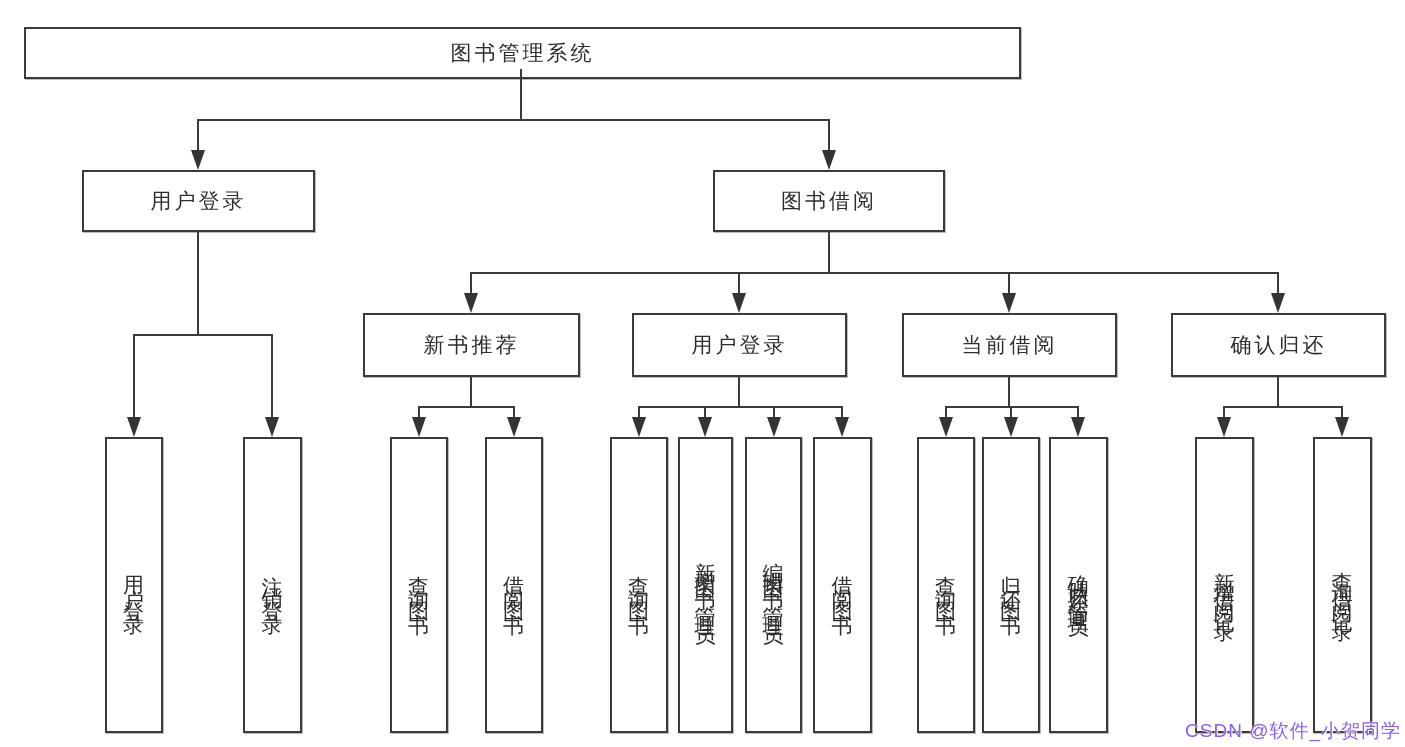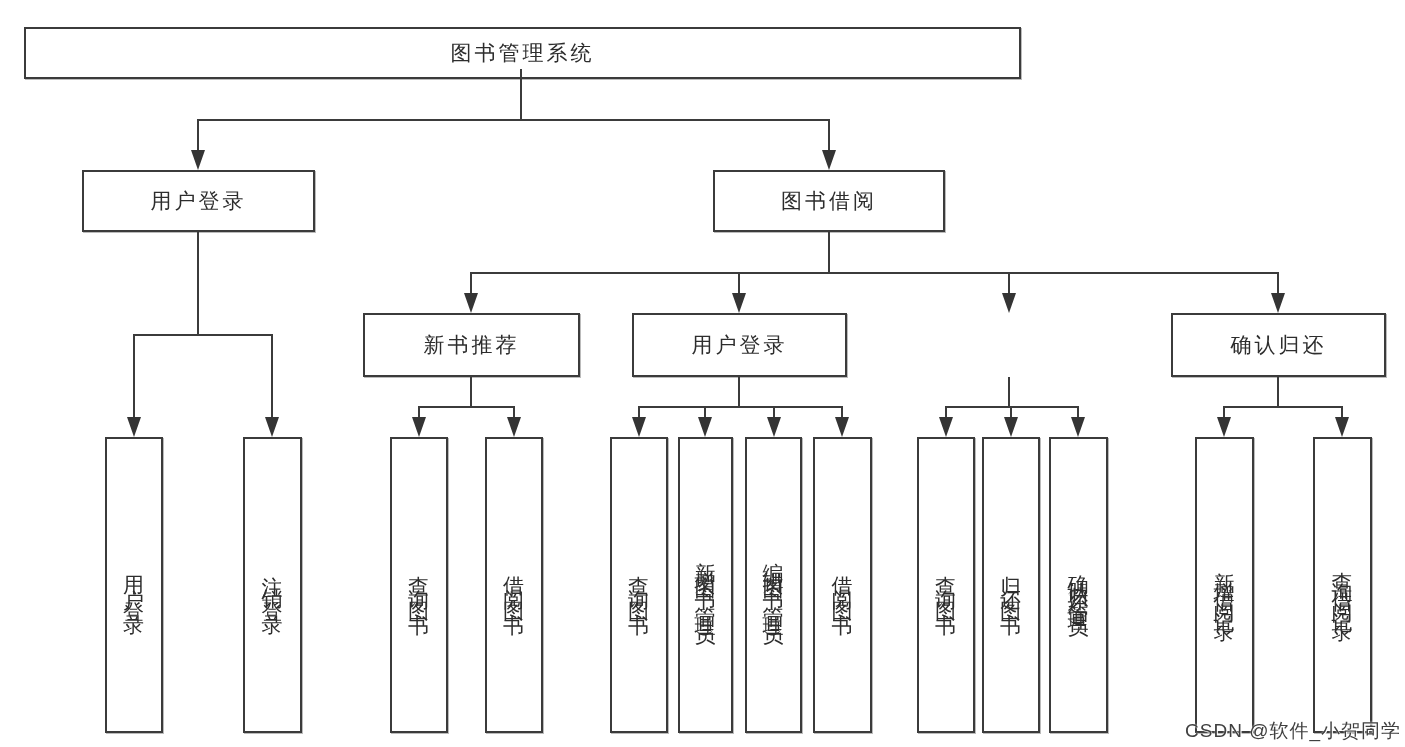--- a/index.html
+++ b/index.html
@@ -51,21 +51,21 @@
     border-left: 7px solid transparent;
     border-right: 7px solid transparent;
     border-top: 20px solid #343434;
   }
 
   .watermark {
     position: absolute;
     right: 4px;
     bottom: 3px;
     font-size: 19px;
-    color: #404040;
+    color: #8b5cf6;
     letter-spacing: 1px;
     text-shadow: 0 0 2px #ffffff, 1px 1px 0 #ffffff;
   }
 </style>
 </head>
 <body>
 
 <div class="canvas">
 
   <div class="box" style="left:24px;top:27px;width:997px;height:52px;">
@@ -103,20 +103,23 @@
   <div class="arrowhead" style="left:1002px;top:293px;"></div>
   <div class="vline" style="left:1277px;top:272px;height:23px;"></div>
   <div class="arrowhead" style="left:1271px;top:293px;"></div>
 
   <div class="box" style="left:363px;top:313px;width:217px;height:64px;">
     <span>新书推荐</span>
   </div>
   <div class="box" style="left:632px;top:313px;width:215px;height:64px;">
     <span>用户登录</span>
   </div>
+  <div class="box" style="left:902px;top:313px;width:215px;height:64px;">
+    <span>当前借阅</span>
+  </div>
   <div class="box" style="left:1171px;top:313px;width:215px;height:64px;">
     <span>确认归还</span>
   </div>
 
   <div class="vline" style="left:470px;top:377px;height:31px;"></div>
   <div class="hline" style="left:418px;top:406px;width:96px;"></div>
   <div class="vline" style="left:418px;top:406px;height:13px;"></div>
   <div class="arrowhead" style="left:412px;top:417px;"></div>
   <div class="vline" style="left:513px;top:406px;height:13px;"></div>
   <div class="arrowhead" style="left:507px;top:417px;"></div>

